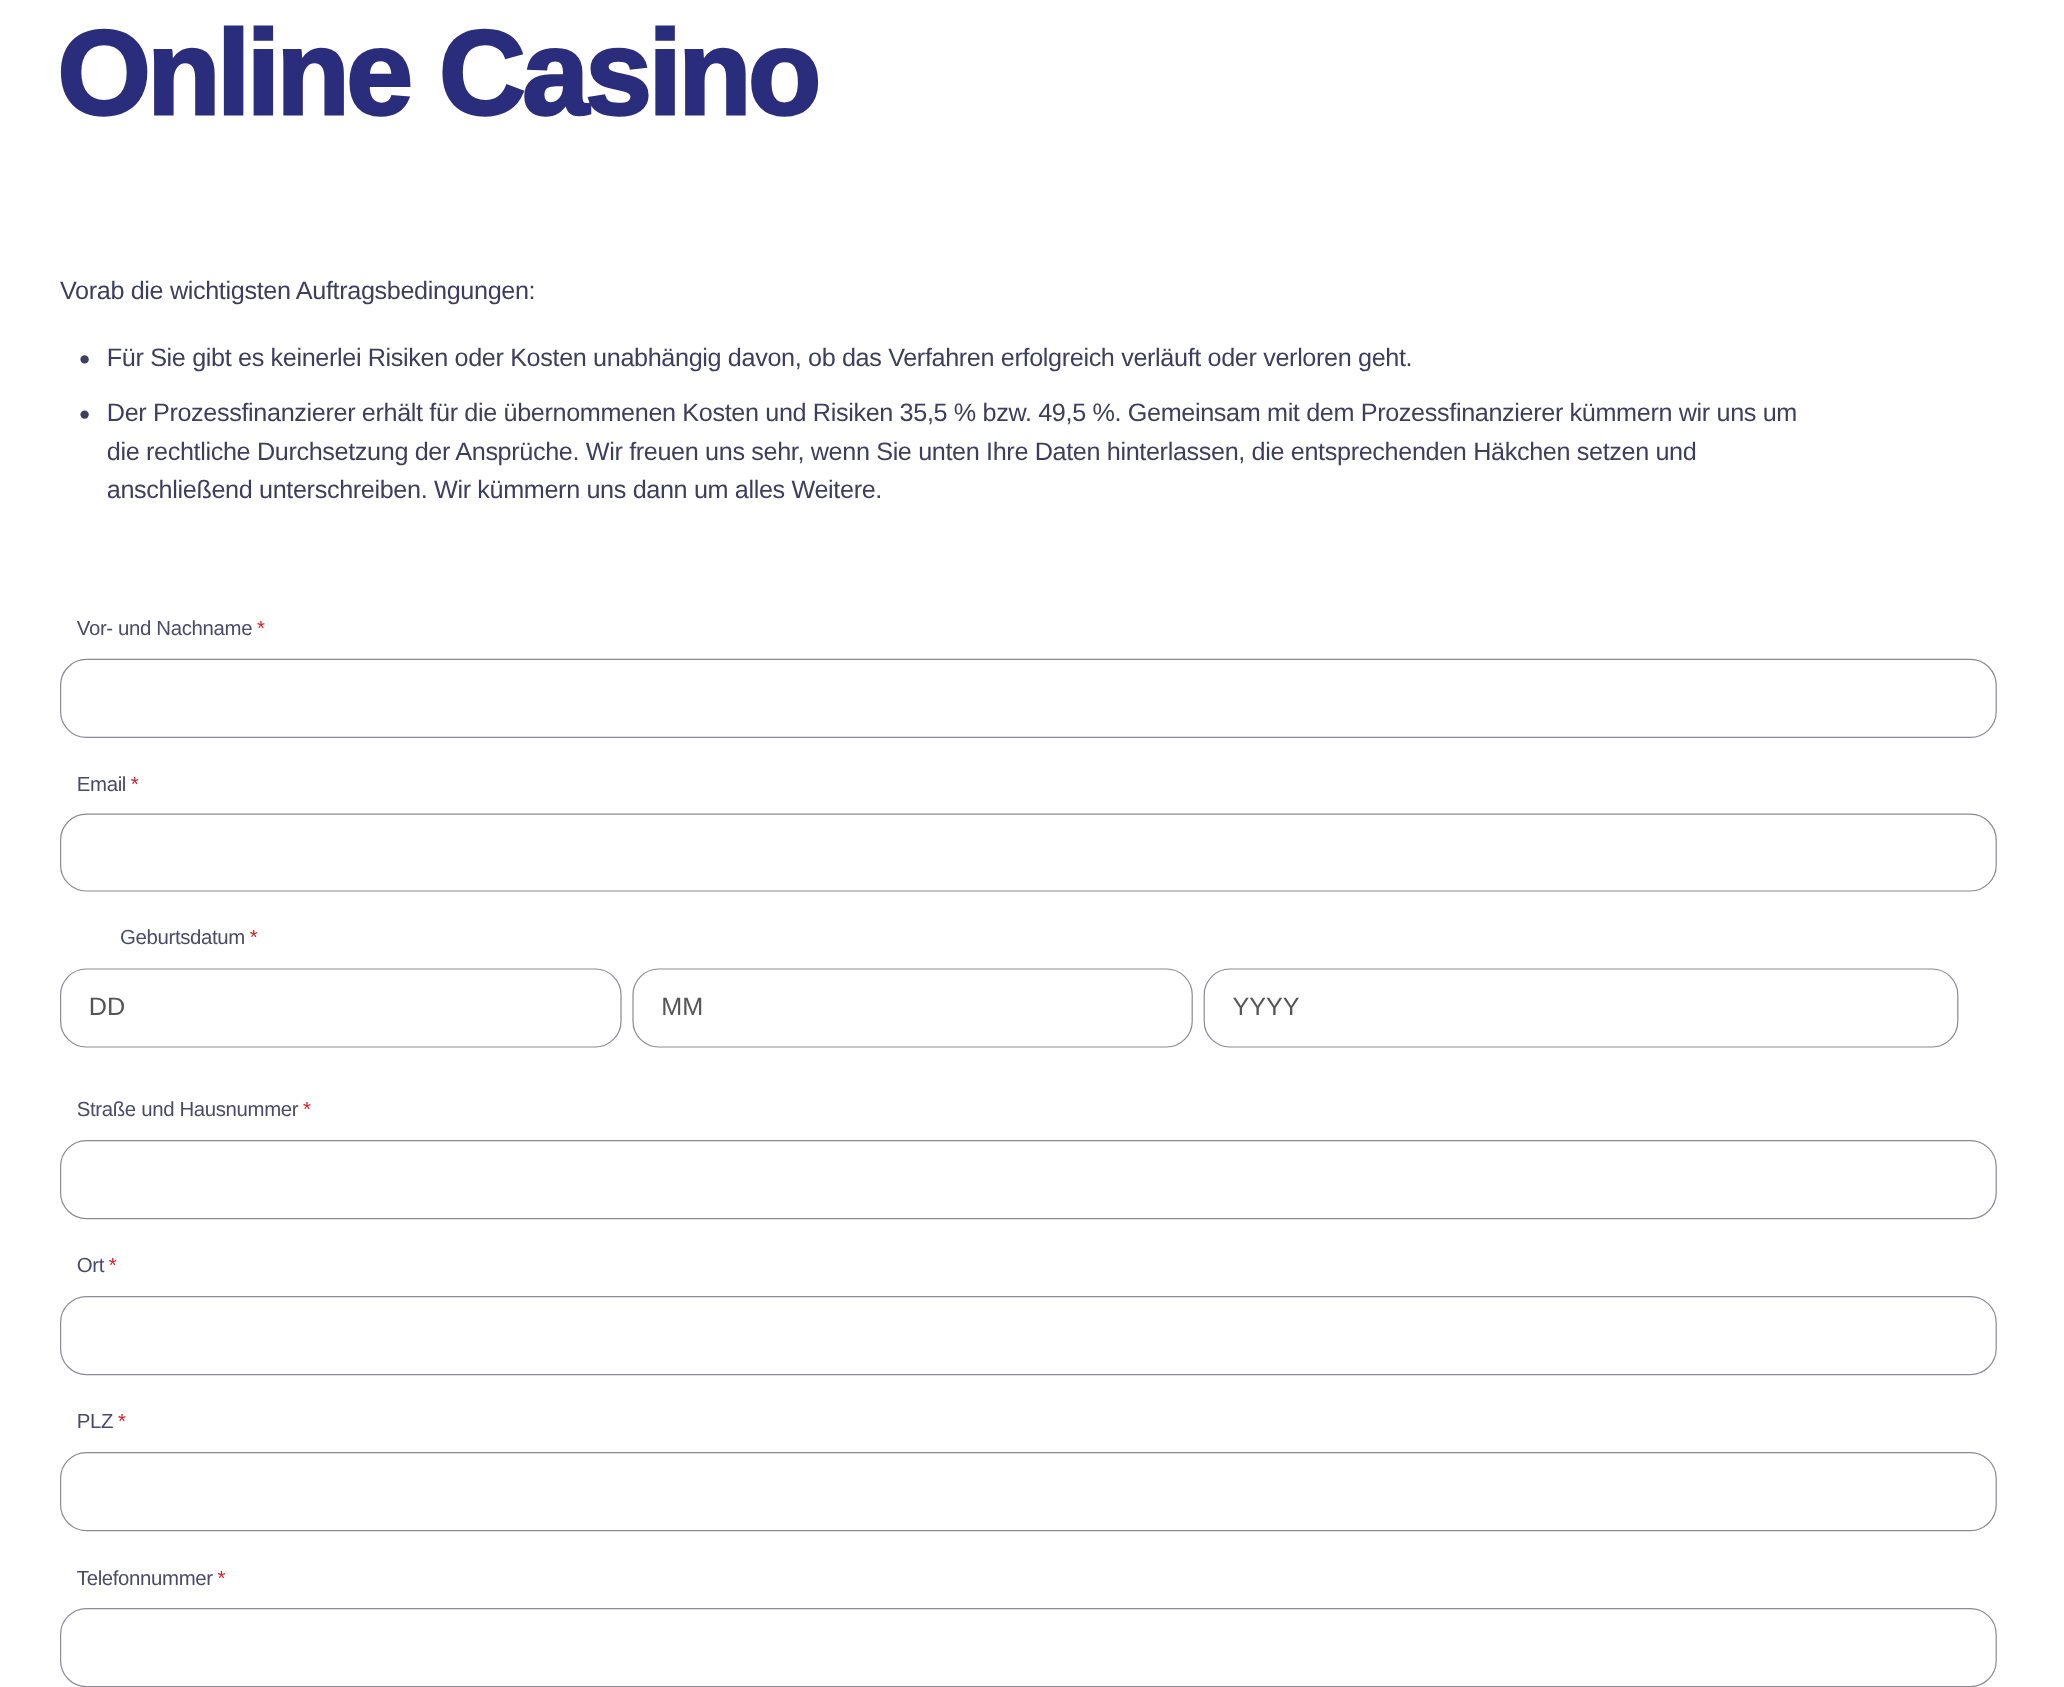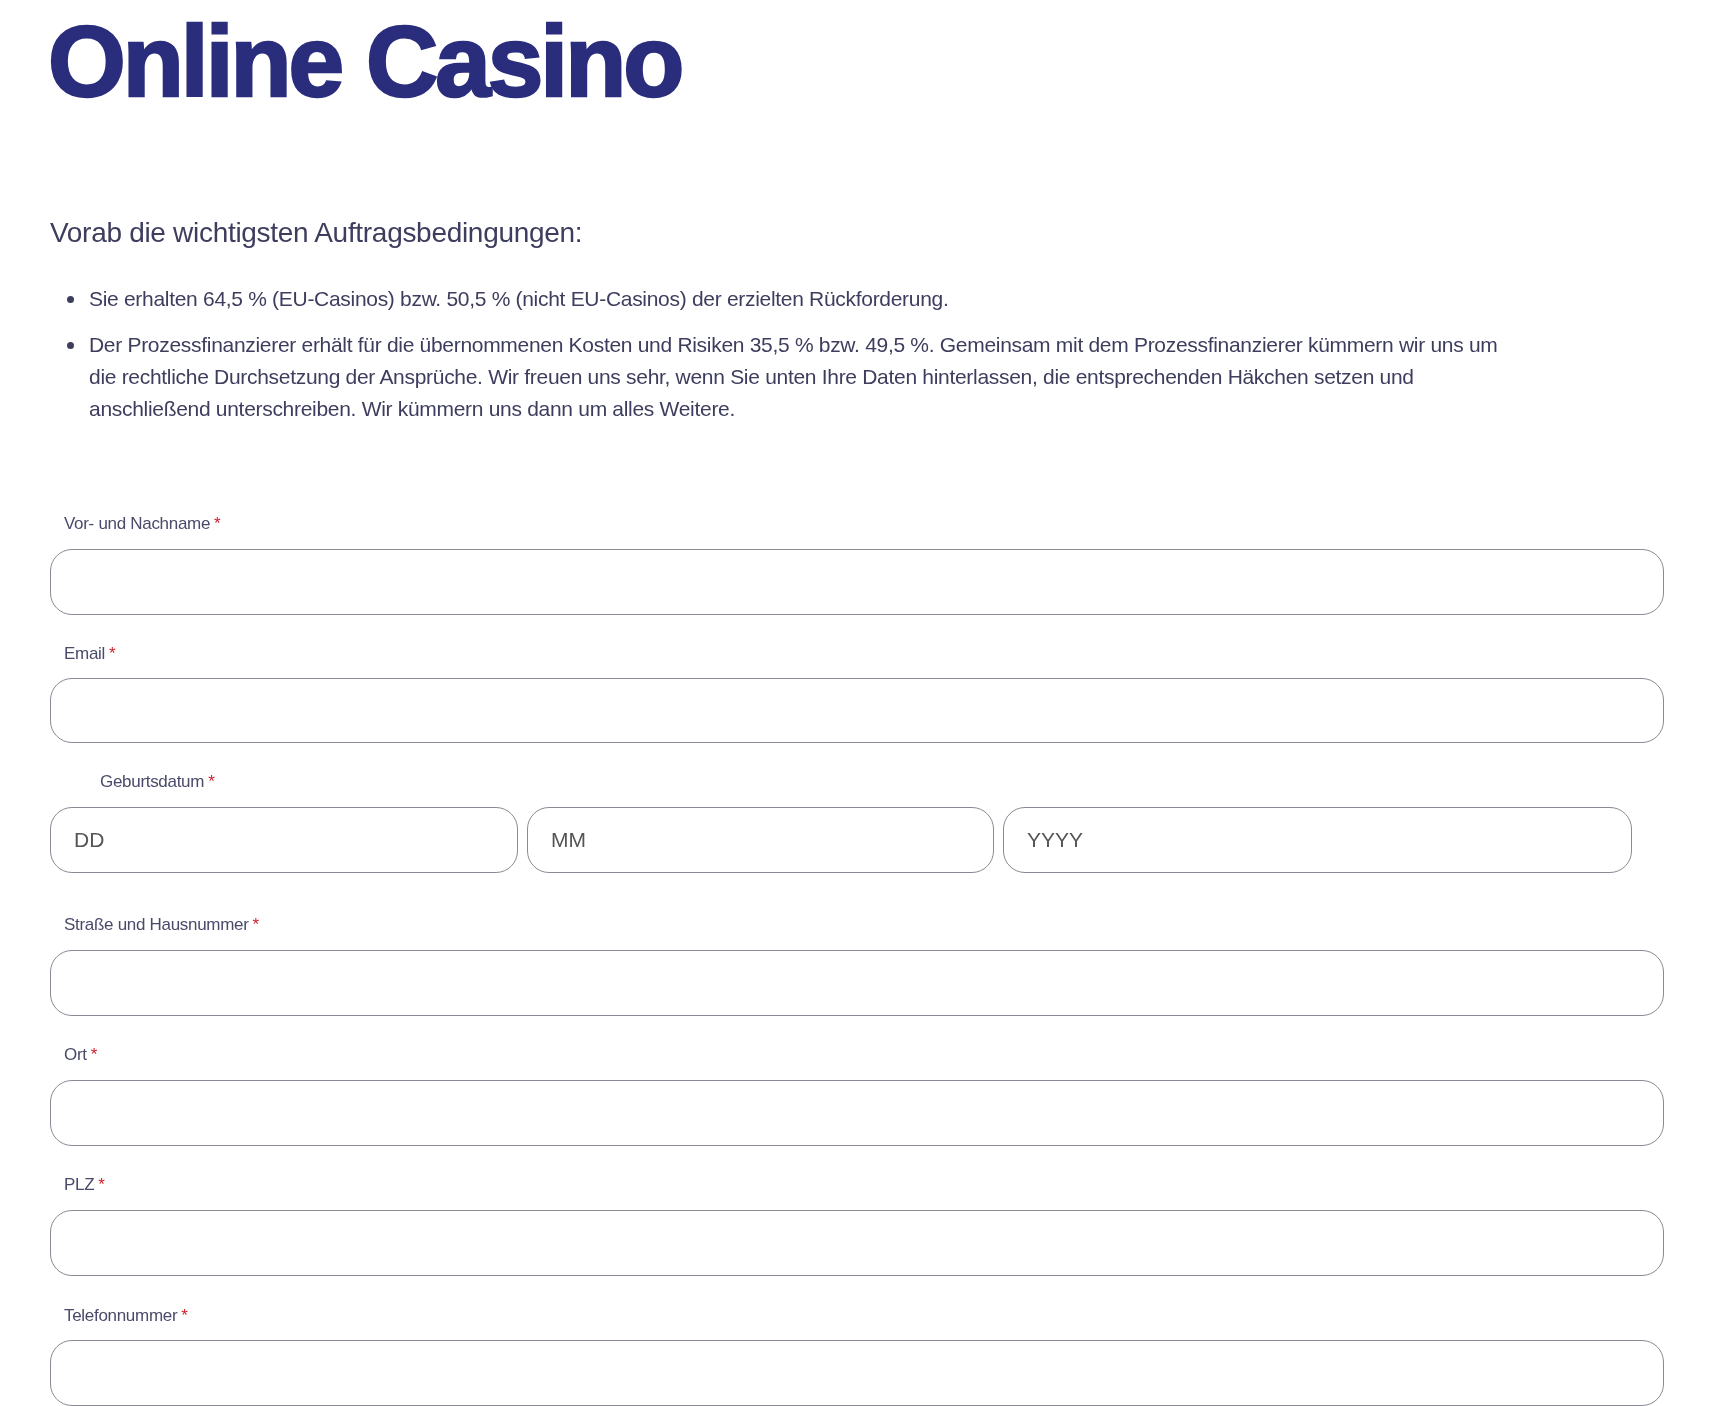--- a/index.html
+++ b/index.html
@@ -24,23 +24,23 @@
     font-weight: 700;
     font-size: 100px;
     letter-spacing: -3px;
     color: #2a2d7c;
     line-height: 1.1;
     -webkit-text-stroke: 2.5px #2a2d7c;
   }
   .intro {
     position: absolute;
     left: 50px;
-    top: 217px;
+    top: 231px;
     margin: 0;
-    font-size: 28px;
+    font-size: 21px;
     color: #3d3d5e;
     letter-spacing: -0.3px;
   }
   .terms {
     position: absolute;
     left: 50px;
     top: 283px;
     width: 1460px;
     margin: 0;
     padding: 0 0 0 39px;
@@ -99,21 +99,21 @@
 </head>
 <body>
 
 <h1 class="page-title">Online Casino</h1>
 
 <p class="intro">Vorab die wichtigsten Auftragsbedingungen:</p>
 
 <ul class="terms">
   <li>
     <span class="bullet"></span>
-    <span>Sie erhalten 64,5 % (EU-Casinos) bzw. 50,5 % (nicht EU-Casinos) der erzielten Rückforderung.</span>
+    <span>Für Sie gibt es keinerlei Risiken oder Kosten unabhängig davon, ob das Verfahren erfolgreich verläuft oder verloren geht.</span>
   </li>
   <li>
     <span class="bullet"></span>
     <span>Der Prozessfinanzierer erhält für die übernommenen Kosten und Risiken 35,5 % bzw. 49,5 %. Gemeinsam mit dem Prozessfinanzierer kümmern wir uns um die rechtliche Durchsetzung der Ansprüche. Wir freuen uns sehr, wenn Sie unten Ihre Daten hinterlassen, die entsprechenden Häkchen setzen und anschließend unterschreiben. Wir kümmern uns dann um alles Weitere.</span>
   </li>
 </ul>
 
 <label class="field-label" style="top:514px;">
   <span>Vor- und Nachname</span><span class="req">*</span>
 </label>

